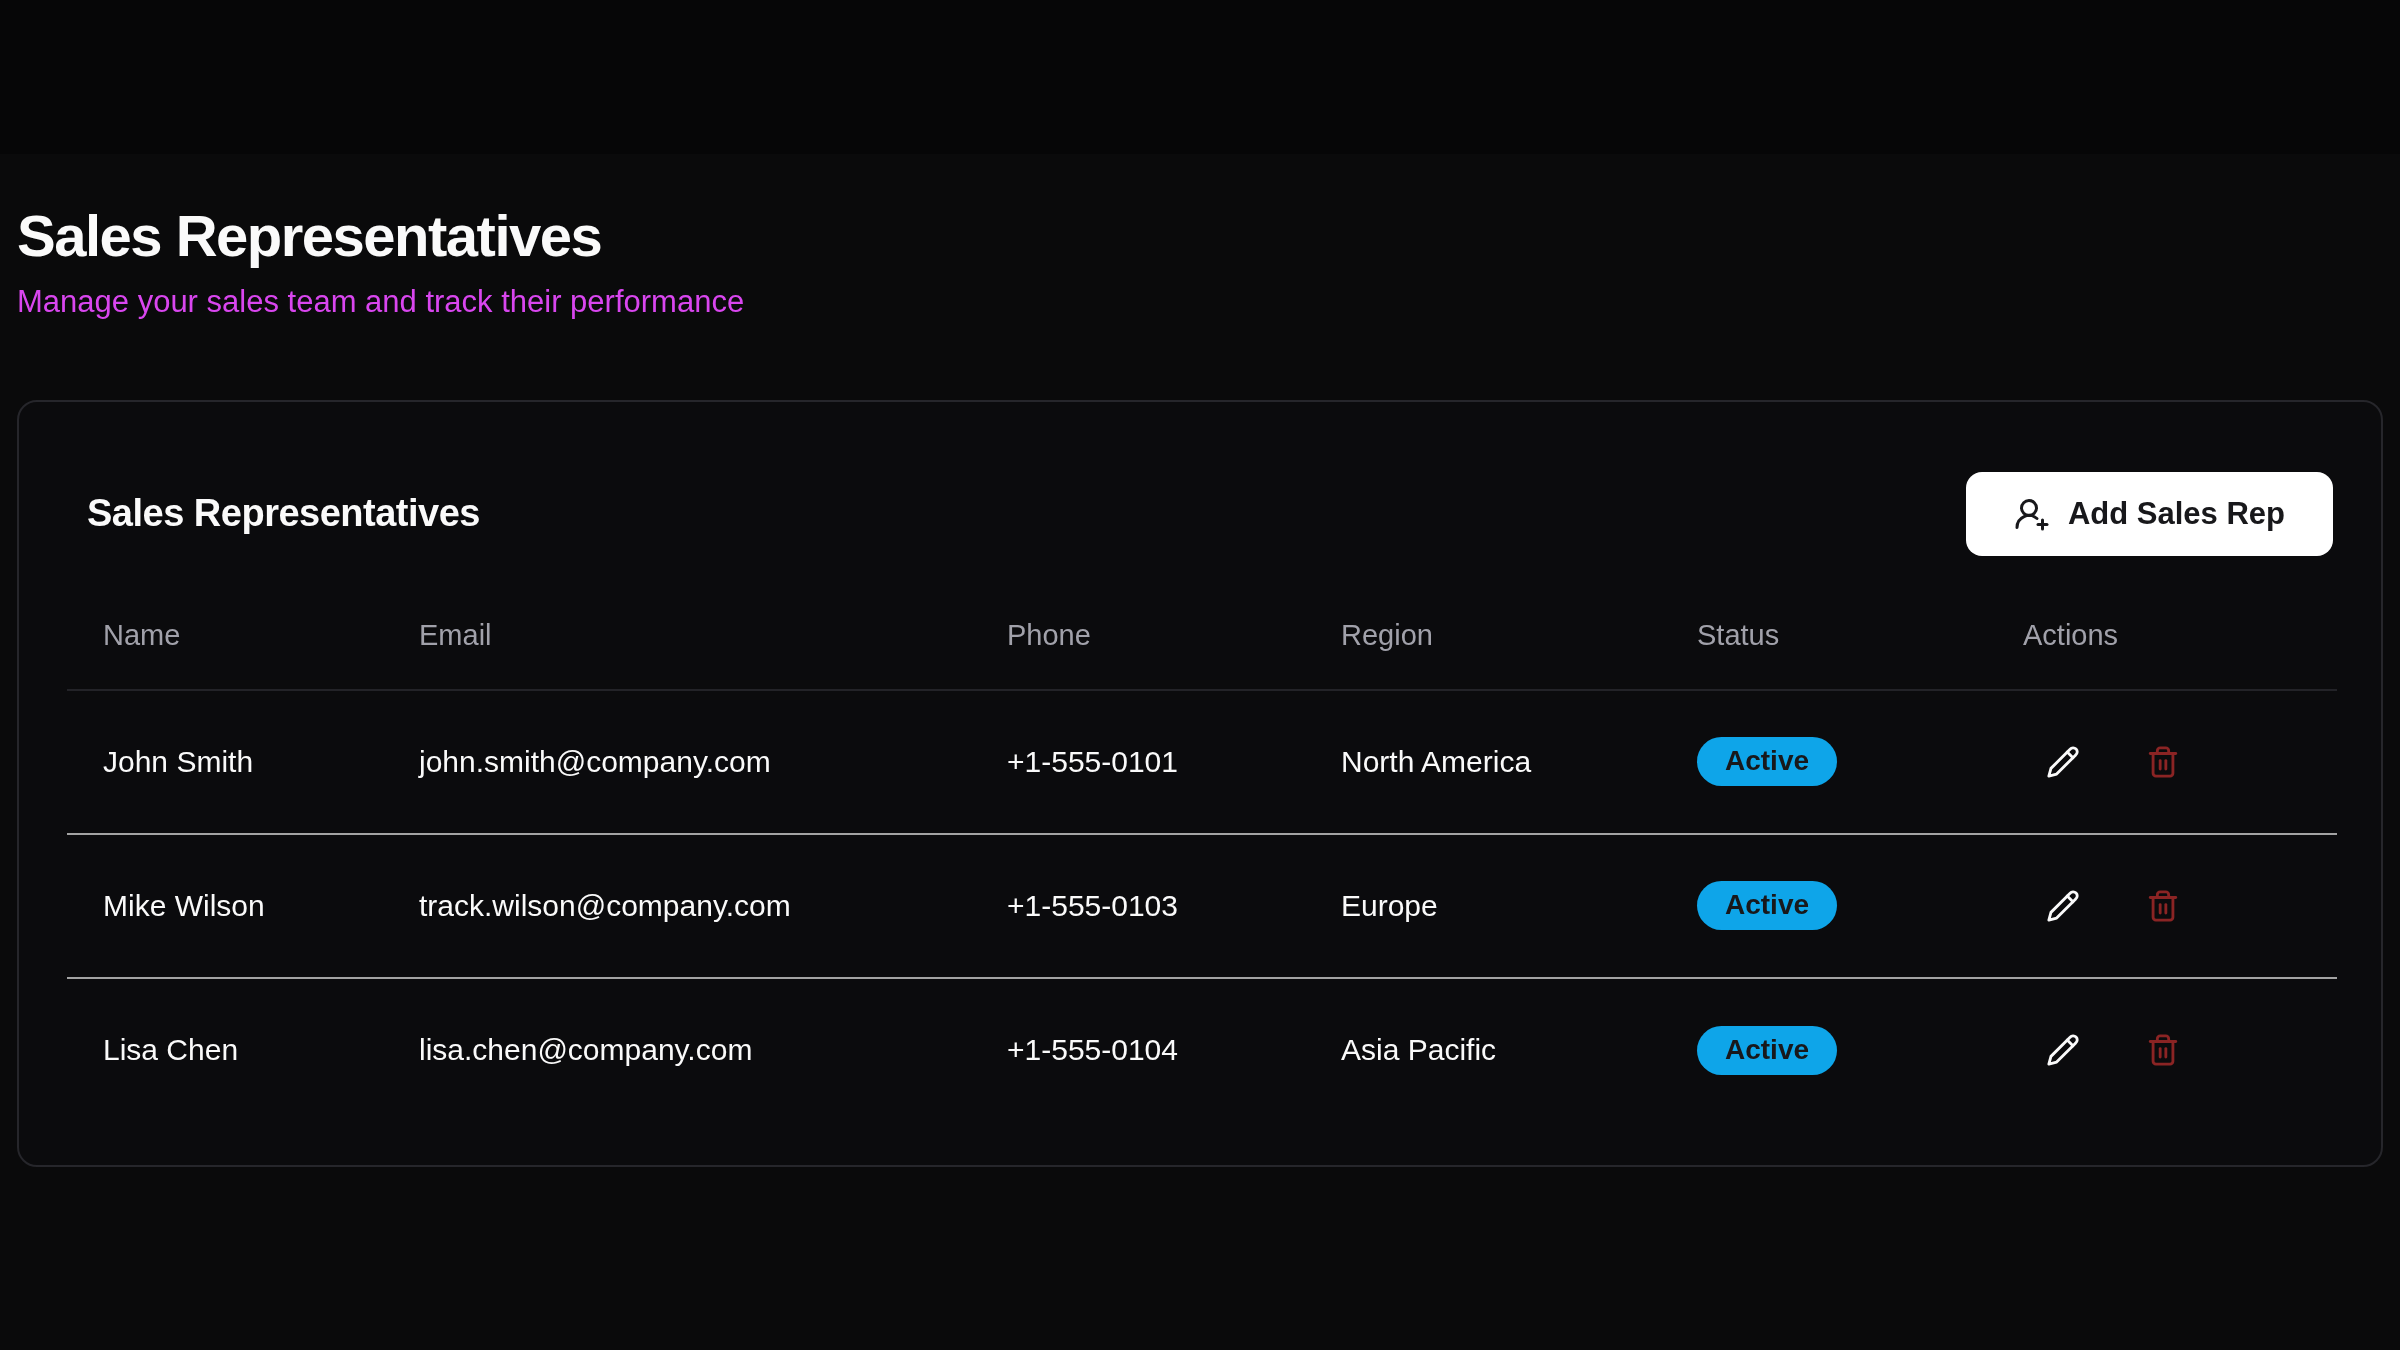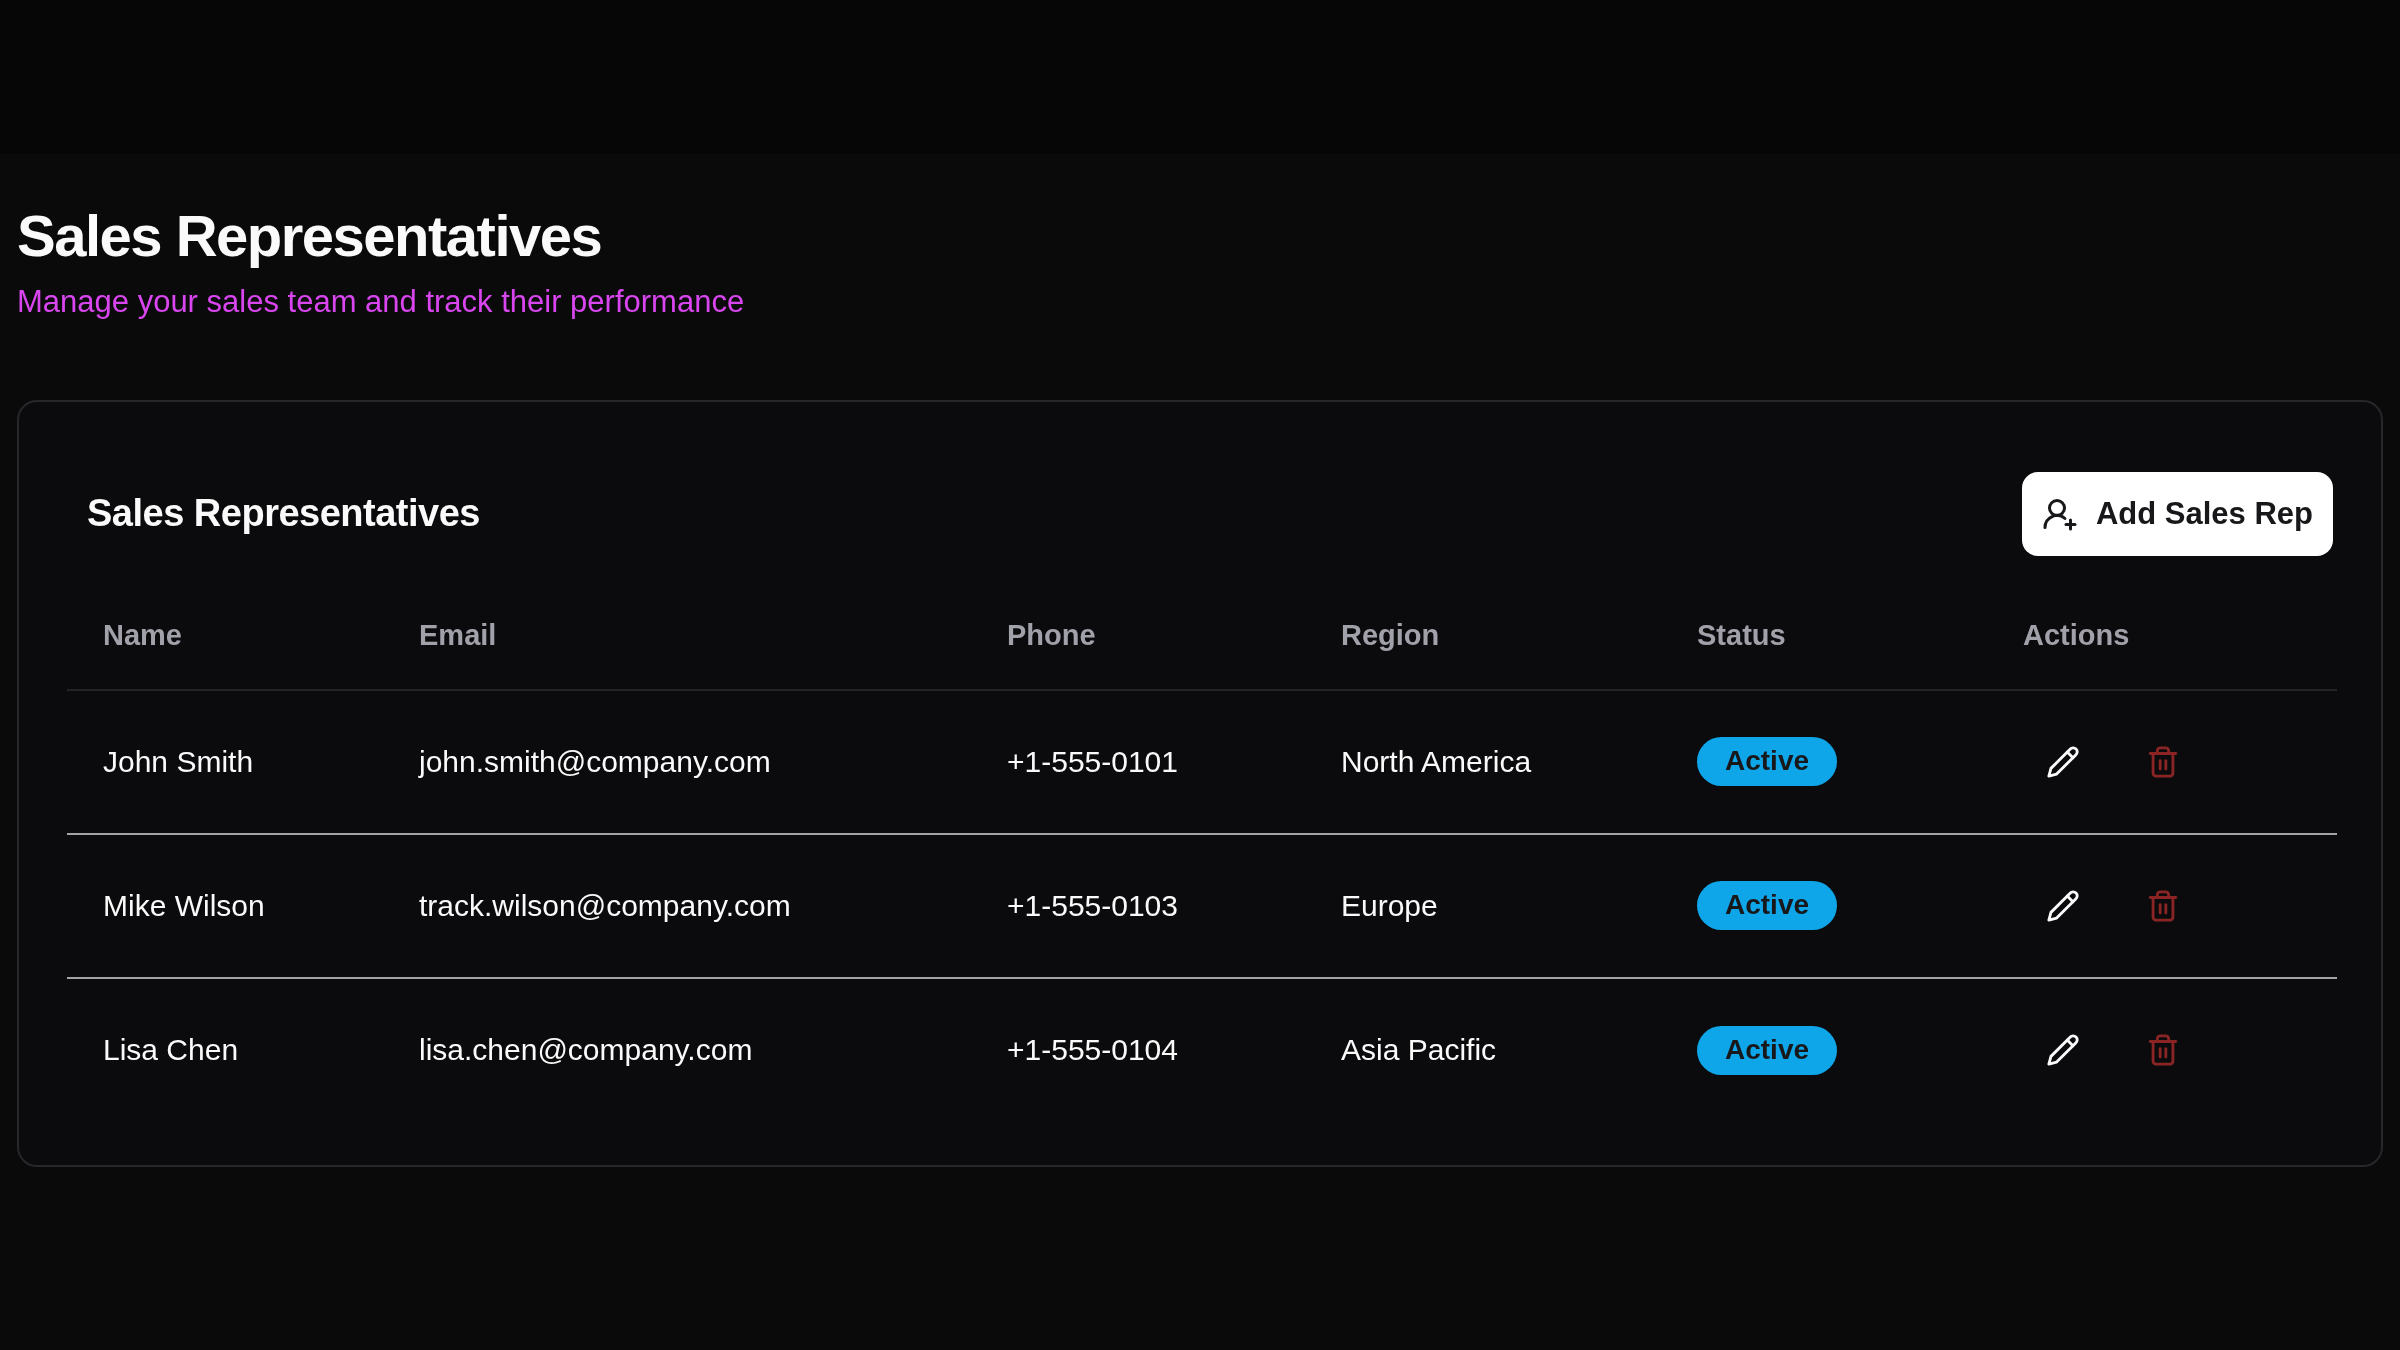--- a/index.html
+++ b/index.html
@@ -52,21 +52,21 @@
     font-size: 38px;
     font-weight: 700;
     letter-spacing: -0.5px;
     padding-left: 20px;
   }
   .add-btn {
     display: inline-flex;
     align-items: center;
     gap: 18px;
     height: 84px;
-    padding: 0 20px;
+    padding: 0 48px;
     background: #ffffff;
     color: #18181b;
     border: none;
     border-radius: 16px;
     font-family: "Liberation Sans", sans-serif;
     font-size: 31px;
     font-weight: 600;
     cursor: pointer;
   }
   .add-btn svg { display: block; }
@@ -78,21 +78,21 @@
   }
   col.c-name   { width: 316px; }
   col.c-email  { width: 588px; }
   col.c-phone  { width: 334px; }
   col.c-region { width: 356px; }
   col.c-status { width: 326px; }
   th {
     text-align: left;
     color: #a1a1aa;
     font-size: 29px;
-    font-weight: 700;
+    font-weight: 400;
     height: 84px;
     padding: 0 0 24px 36px;
     vertical-align: middle;
     border-bottom: 2px solid #232328;
   }
   td {
     color: #fafafa;
     font-size: 30px;
     font-weight: 400;
     height: 144px;

